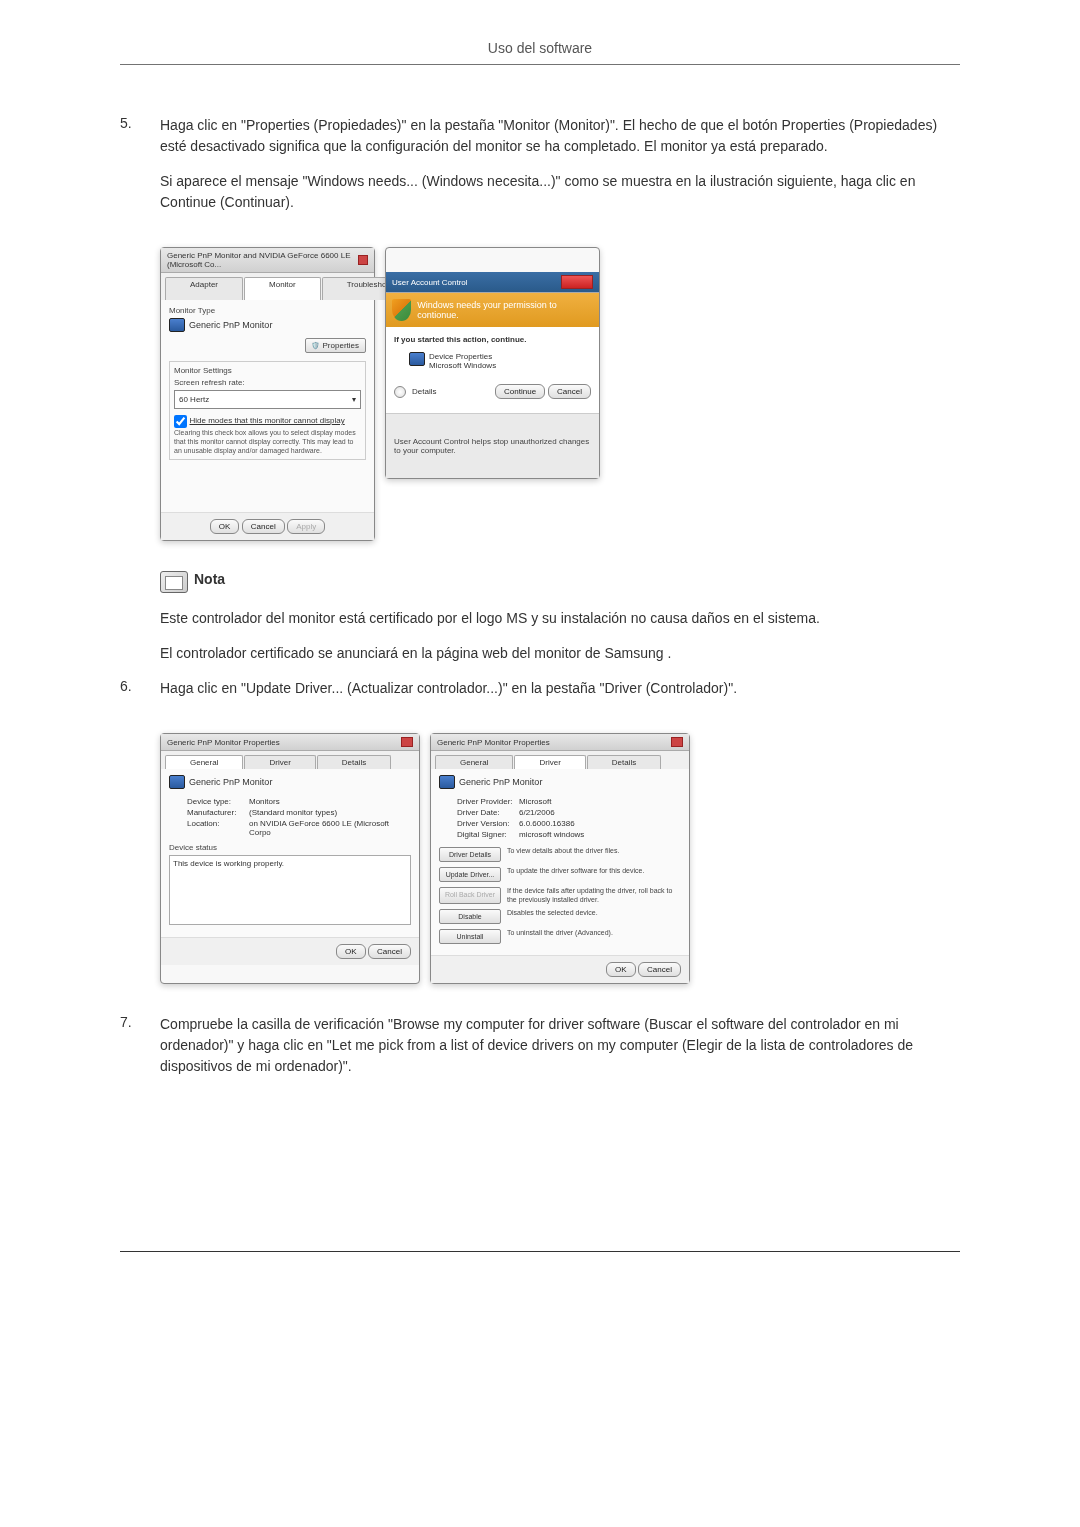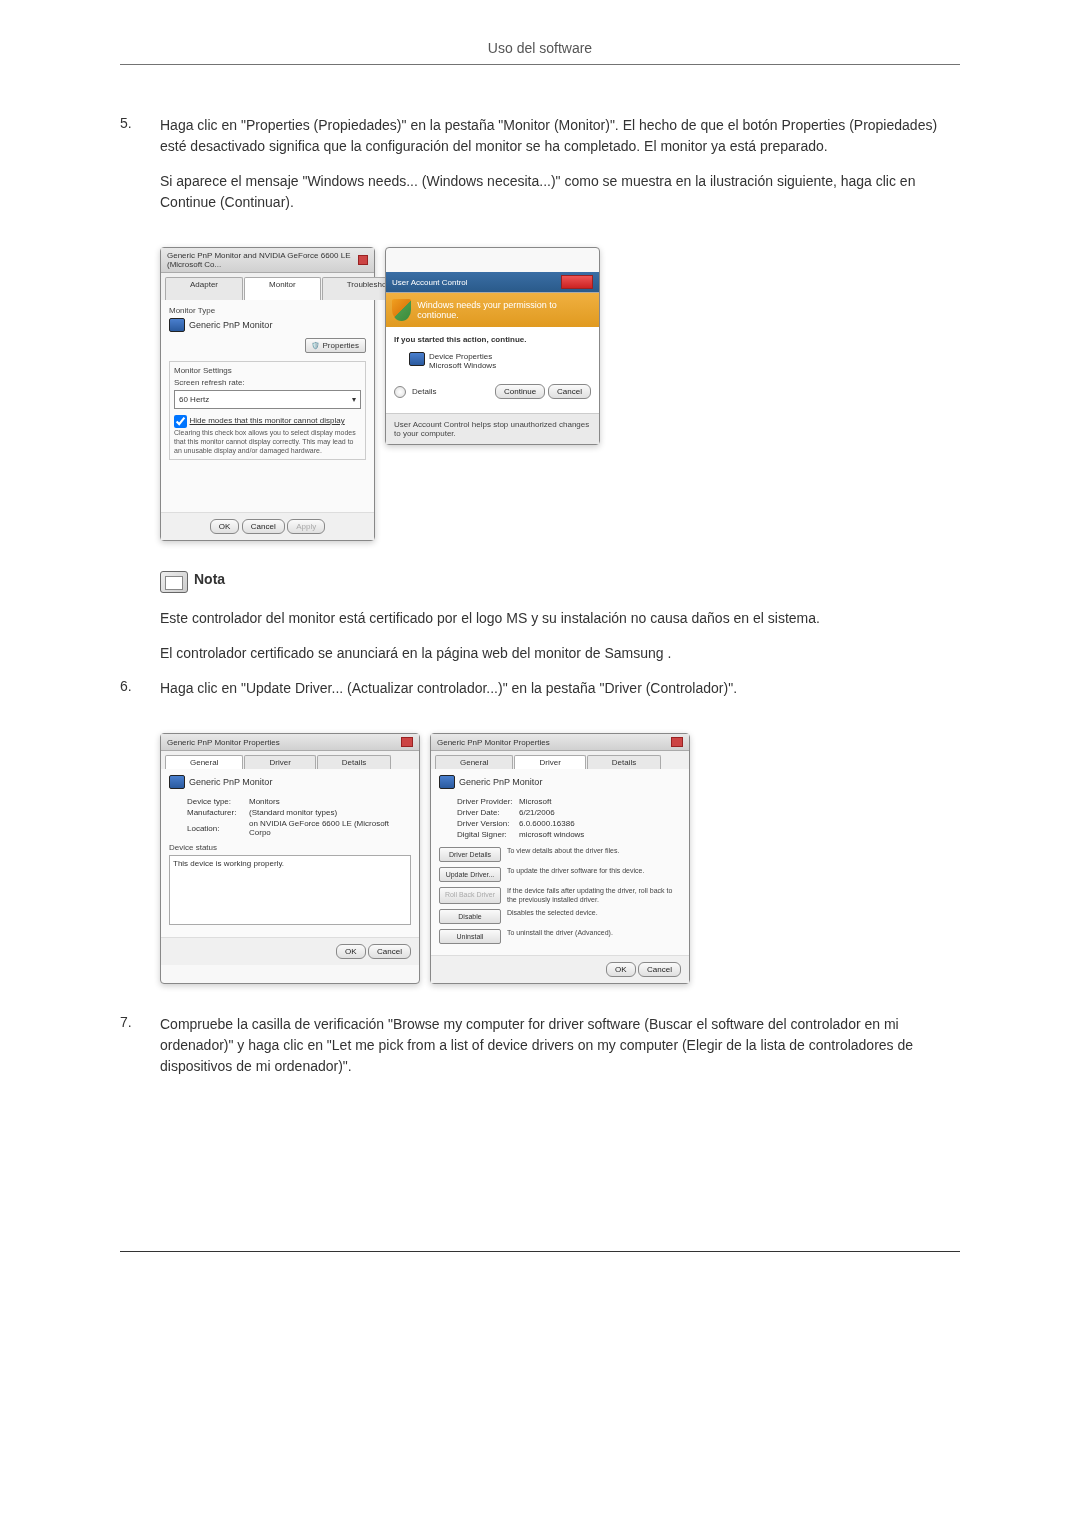--- a/index.html
+++ b/index.html
@@ -183,21 +183,21 @@
       font-size: 9px;
       display: flex;
       align-items: center;
     }
     .uac-body {
       background: #fff;
       padding: 8px;
     }
     .uac-footer {
       background: #eaeaea;
-      padding: 6px 8px;
+      padding: 23px 8px;
       font-size: 8px;
       color: #444;
       border-top: 1px solid #ccc;
     }
     .details-row {
       display: flex;
       align-items: center;
       padding: 6px 0;
     }
     .expander {
@@ -238,21 +238,20 @@
     .note-text {
       margin-left: 40px;
       font-size: 14px;
       line-height: 1.5;
       margin-bottom: 14px;
     }
     .prop-line {
       font-size: 8px;
       display: flex;
       margin-bottom: 2px;
-      align-items: center;
     }
     .prop-label {
       width: 62px;
       flex-shrink: 0;
     }
     .prop-value {
       flex: 1;
     }
     .textbox {
       border: 1px solid #aaa;

